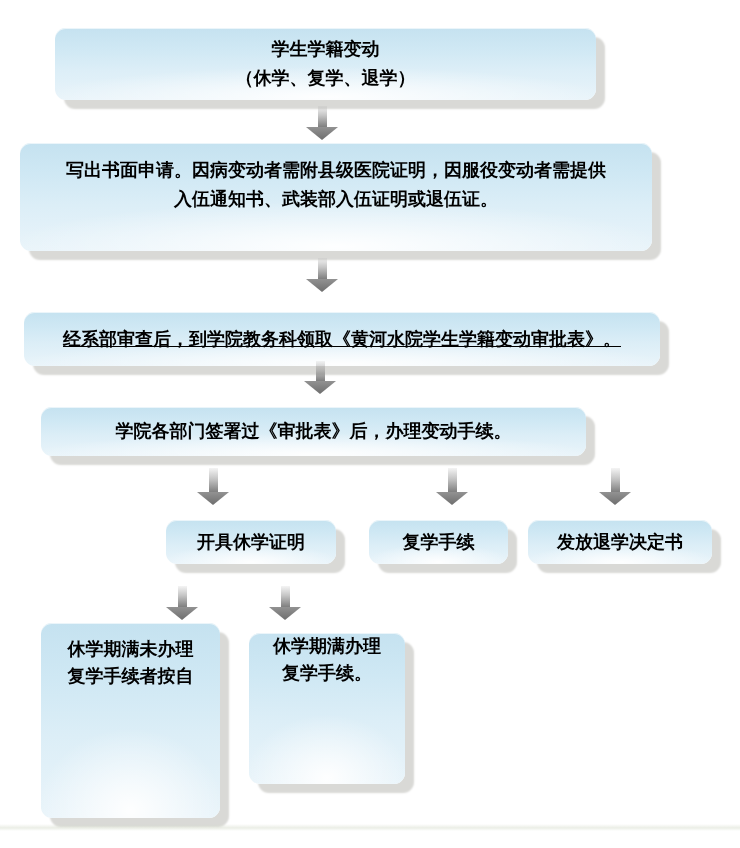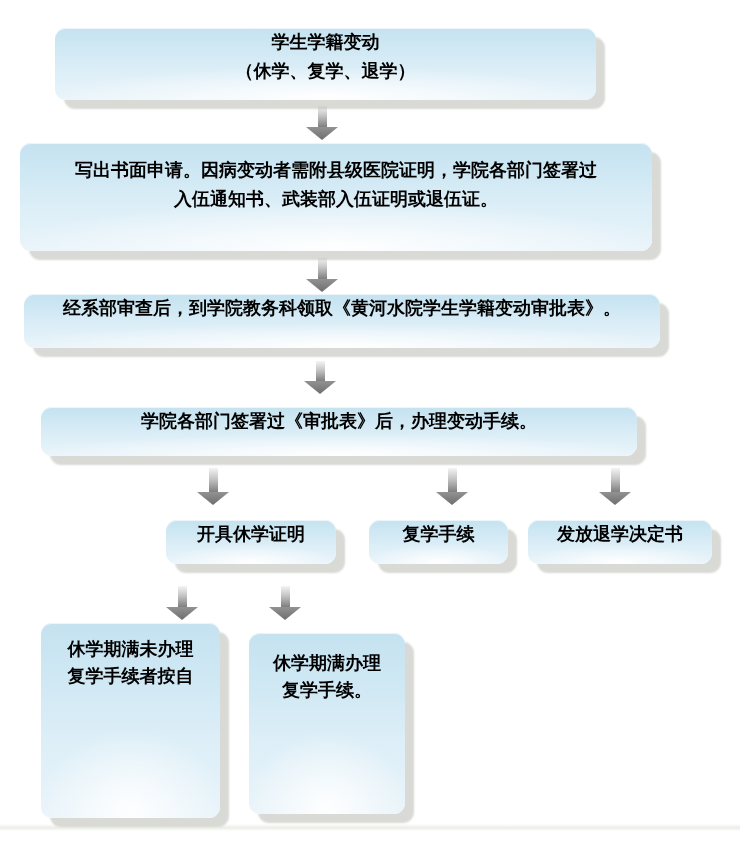--- a/index.html
+++ b/index.html
@@ -18,21 +18,21 @@
   .node {
     position: absolute;
     box-sizing: border-box;
     border-radius: 11px;
     background:
       radial-gradient(ellipse 75% 60% at 50% 96%, rgba(255,255,255,0.95) 0%, rgba(255,255,255,0) 70%),
       linear-gradient(180deg, #c5e2f0 0%, #cfe8f4 28%, #dceef7 58%, #e9f4fa 100%);
     box-shadow: 9px 9px 2px #d9d9d6, inset 0 1px 0 rgba(255,255,255,0.65);
     display: flex;
     flex-direction: column;
-    justify-content: flex-start;
+    justify-content: center;
     align-items: center;
     text-align: center;
     color: #000000;
     font-weight: bold;
   }
   .node.top-align {
     justify-content: flex-start;
   }
   .nline {
     font-size: 18px;
@@ -74,39 +74,39 @@
     <div class="nline">学生学籍变动</div>
     <div class="nline">（休学、复学、退学）</div>
   </div>
 
   <div class="arrow" style="left:306px; top:106px; height:34px;">
     <div class="shaft"></div>
     <div class="head"></div>
   </div>
 
   <div class="node top-align" style="left:20px; top:143px; width:632px; height:108px; padding-top:13px;">
-    <div class="nline">写出书面申请。因病变动者需附县级医院证明，学院各部门签署过</div>
+    <div class="nline">写出书面申请。因病变动者需附县级医院证明，因服役变动者需提供</div>
     <div class="nline">入伍通知书、武装部入伍证明或退伍证。</div>
   </div>
 
   <div class="arrow" style="left:306px; top:258px; height:34px;">
     <div class="shaft"></div>
     <div class="head"></div>
   </div>
 
-  <div class="node" style="left:24px; top:294px; width:636px; height:54px;">
+  <div class="node" style="left:24px; top:312px; width:636px; height:54px;text-decoration:underline;">
     <div class="nline">经系部审查后，到学院教务科领取《黄河水院学生学籍变动审批表》。</div>
   </div>
 
   <div class="arrow" style="left:304px; top:361px; height:33px;">
     <div class="shaft"></div>
     <div class="head"></div>
   </div>
 
-  <div class="node" style="left:41px; top:407px; width:596px; height:49px;">
+  <div class="node" style="left:41px; top:407px; width:545px; height:49px;">
     <div class="nline">学院各部门签署过《审批表》后，办理变动手续。</div>
   </div>
 
   <div class="arrow" style="left:197px; top:468px; height:37px;">
     <div class="shaft"></div>
     <div class="head"></div>
   </div>
   <div class="arrow" style="left:436px; top:468px; height:37px;">
     <div class="shaft"></div>
     <div class="head"></div>
@@ -135,20 +135,20 @@
   <div class="arrow" style="left:269px; top:586px; height:34px;">
     <div class="shaft"></div>
     <div class="head"></div>
   </div>
 
   <div class="node top-align" style="left:41px; top:623px; width:179px; height:195px; padding-top:13px;">
     <div class="nline" style="line-height:27px;">休学期满未办理</div>
     <div class="nline" style="line-height:27px;">复学手续者按自</div>
   </div>
 
-  <div class="node top-align" style="left:249px; top:633px; width:156px; height:181px; padding-top:17px;">
+  <div class="node top-align" style="left:249px; top:633px; width:156px; height:151px; ">
     <div class="nline" style="line-height:27px;">休学期满办理</div>
     <div class="nline" style="line-height:27px;">复学手续。</div>
   </div>
 
   <div class="divider" style="top:824px;"></div>
 
 </div>
 
 </body></html>

